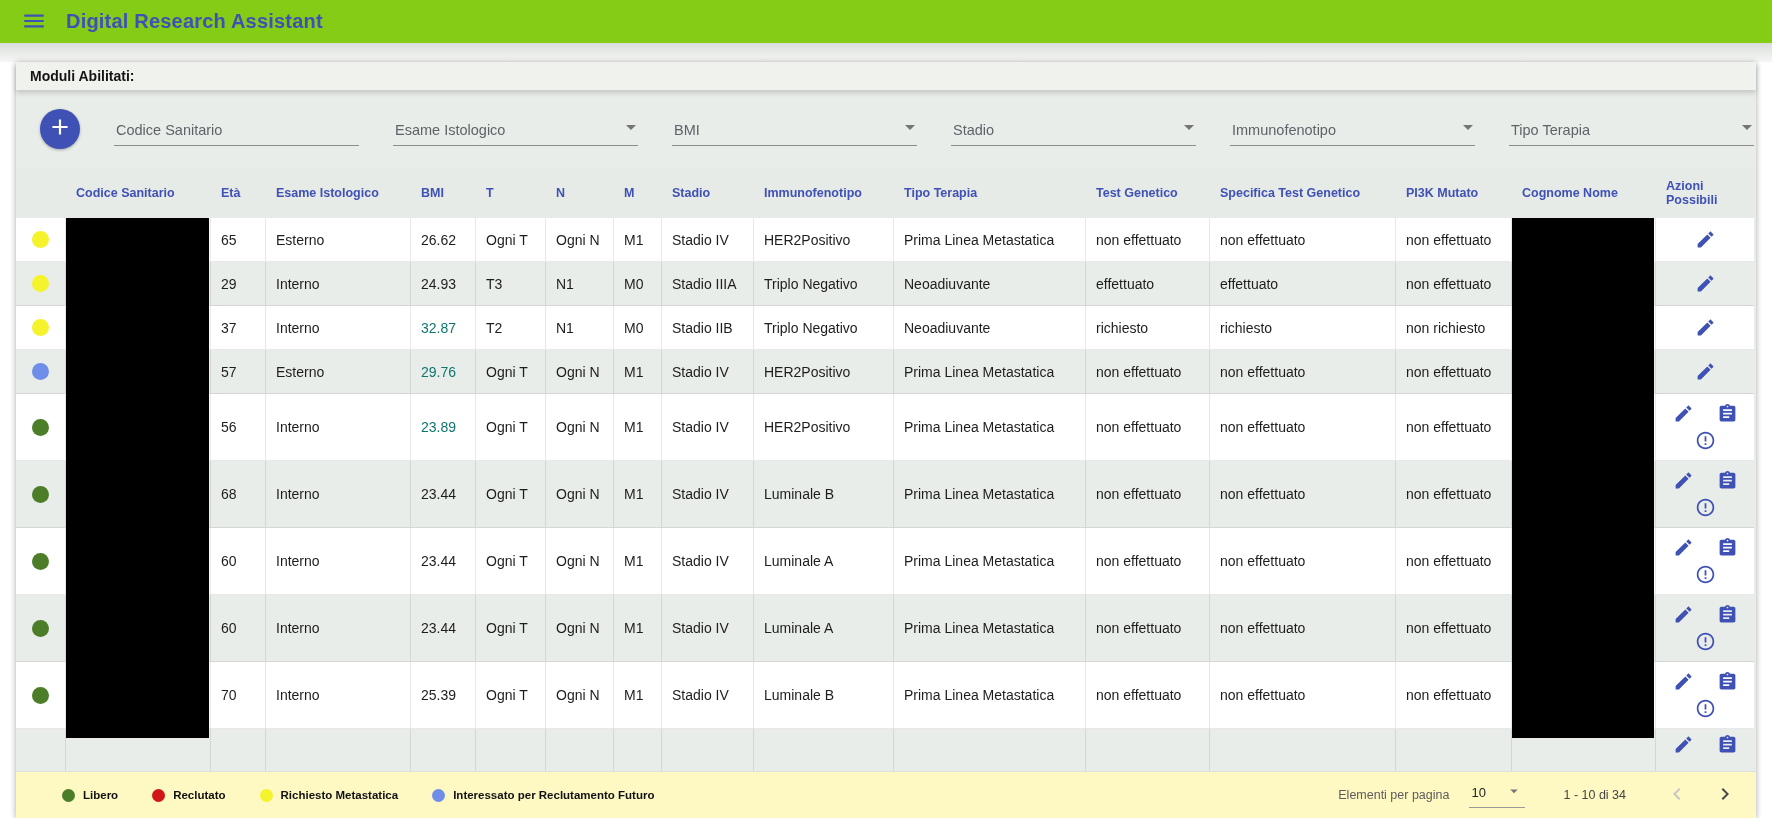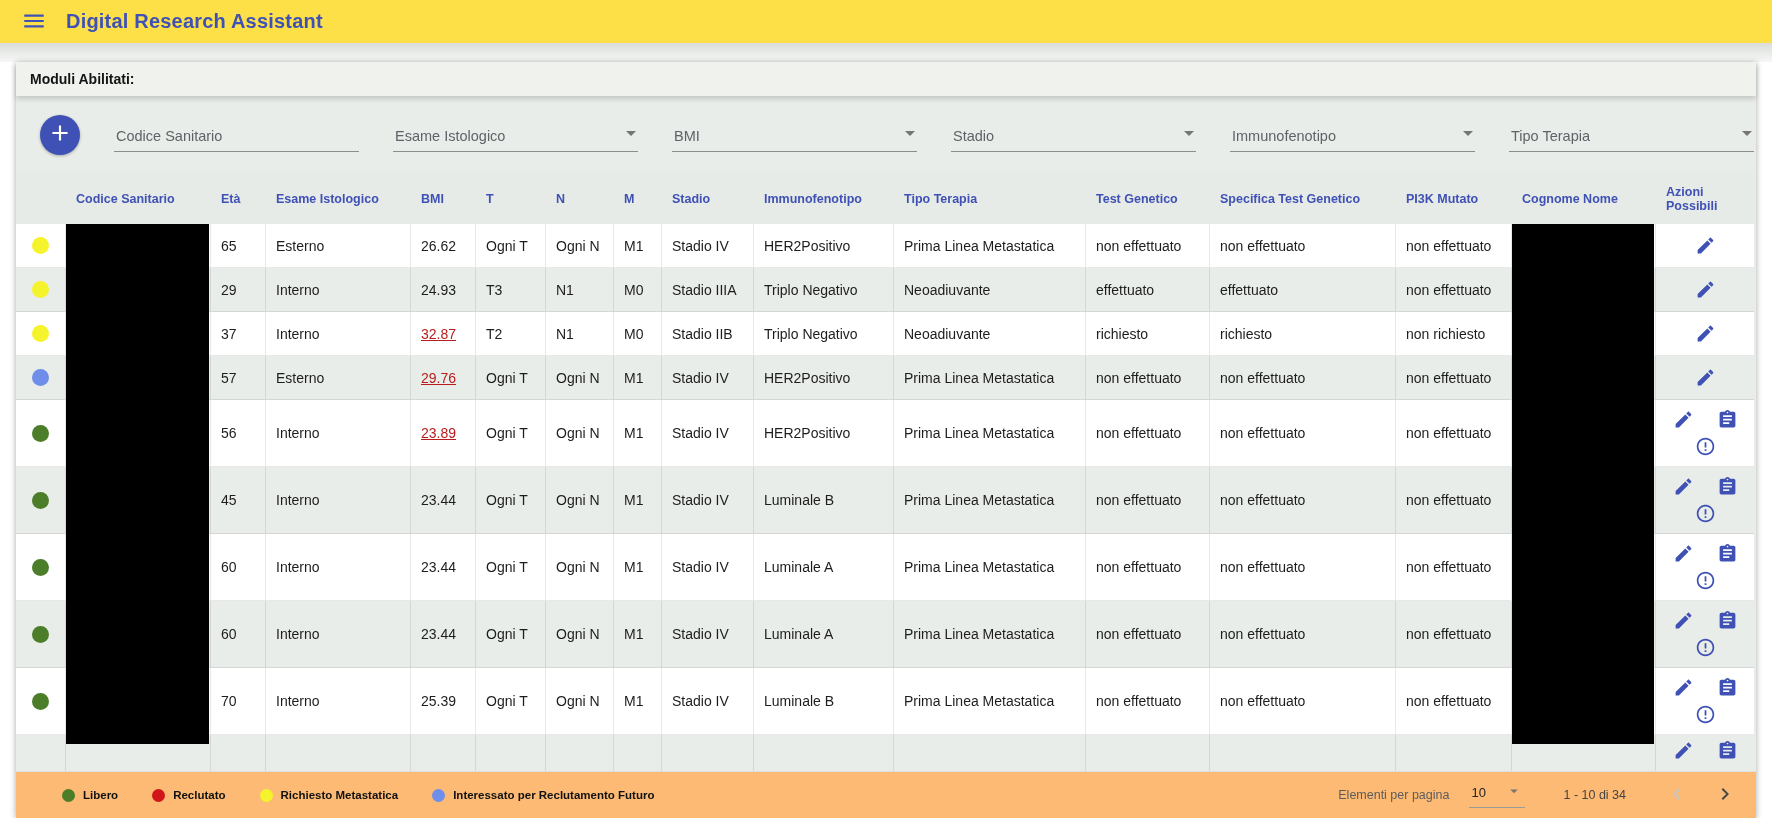--- a/index.html
+++ b/index.html
@@ -1,30 +1,30 @@
 <!DOCTYPE html>
 <html><head>
 <meta charset="utf-8">
 <style>
   * { box-sizing: border-box; }
   html,body { margin:0; padding:0; width:1772px; height:818px; overflow:hidden;
     font-family:"Liberation Sans","DejaVu Sans",sans-serif; background:#ffffff; }
 
   
-  .appbar { height:43px; background:#fde047; display:flex; align-items:center; padding-left:20px; gap:18px; }
+  .appbar { height:43px; background:#84cc16; display:flex; align-items:center; padding-left:20px; gap:18px; }
   .menu-btn { background:none; border:none; padding:0; width:28px; height:28px; cursor:pointer; }
   .menu-btn svg { width:26px; height:26px; fill:#3f51b5; }
   .app-title { color:#3f51b5; font-size:20px; font-weight:700; letter-spacing:.2px; }
   .band { height:19px; background:linear-gradient(180deg,#d9dcd9 0%,#eef0ee 70%,#f5f6f5 100%); }
 
   
   .card { position:absolute; left:16px; right:16px; top:62px; bottom:0;
     background:#e9ede9; box-shadow:0 1px 6px rgba(0,0,0,.35); display:flex; flex-direction:column; }
 
-  .modules-bar { height:34px; flex:none; background:#f0f2ee; box-shadow:0 3px 5px rgba(0,0,0,.16);
+  .modules-bar { height:28px; flex:none; background:#f0f2ee; box-shadow:0 3px 5px rgba(0,0,0,.16);
     display:flex; align-items:center; padding:0 14px; gap:10px; position:relative; z-index:4; }
   .modules-label { font-size:14px; font-weight:700; color:#141414; margin-right:2px; }
   .tab { border:none; background:transparent; color:#3f51b5; font-weight:700; font-size:13.5px;
     height:34px; padding:0 22px; border-radius:3px; cursor:pointer; font-family:inherit; }
   .tab.active { background:#c5c8cc; }
 
   
   .filter-row { height:77px; flex:none; display:flex; align-items:center; padding:0 24px; gap:34px; }
   .add-btn { width:40px; height:40px; flex:none; border-radius:50%; background:#3f51b5; border:none;
     display:flex; align-items:center; justify-content:center; cursor:pointer; box-shadow:0 1px 3px rgba(0,0,0,.3); }
@@ -43,31 +43,31 @@
     text-align:left; padding:0 4px 0 10px; vertical-align:middle; }
   tbody td { font-size:14px; color:#1d1d1d; padding:0 4px 0 10px; vertical-align:middle;
     border-right:1px solid rgba(0,0,0,.09); border-bottom:1px solid rgba(0,0,0,.09); }
   tbody td:last-child { border-right:none; }
   tr.white td { background:#ffffff; }
   tr.stripe td { background:#e9ede9; }
   tr.short td { height:44px; }
   tr.tall td { height:67px; }
   td.dot-cell { padding:0; text-align:center; }
   .dot { width:17px; height:17px; border-radius:50%; display:inline-block; vertical-align:middle; }
-  td.alert { color:#b91c1c;text-decoration:underline; }
+  td.alert { color:#0f766e; }
   td.actions-cell { padding:2px 4px; }
   .actions-inner { display:flex; flex-direction:column; align-items:center; justify-content:center; gap:5px; height:100%; }
   tr.partial .actions-inner { justify-content:flex-start; padding-top:3px; }
   .action-pair { display:flex; gap:22px; align-items:center; justify-content:center; }
   .icon-btn { background:none; border:none; padding:0; width:22px; height:22px; cursor:pointer; }
   .icon-btn svg { width:21px; height:21px; fill:#3f51b5; }
   .redaction { position:absolute; background:#000; z-index:5; }
 
   
-  .footer { height:47px; flex:none; background:#fdba74; border-top:1px solid #e0e0e0;
+  .footer { height:47px; flex:none; background:#fef9c3; border-top:1px solid #e0e0e0;
     display:flex; align-items:center; justify-content:space-between; padding:0 18px 0 46px; position:relative; z-index:6; }
   .legend { display:flex; align-items:center; gap:34px; }
   .legend-item { display:flex; align-items:center; gap:8px; font-size:11.5px; font-weight:700; color:#111; }
   .legend-dot { width:13px; height:13px; border-radius:50%; flex:none; }
   .pager { display:flex; align-items:center; gap:38px; }
   .pp-label { font-size:12.5px; color:#5c5c5c; }
   .pp-group { display:flex; align-items:center; gap:20px; }
   .pp-select { display:flex; align-items:center; justify-content:space-between; width:56px;
     border-bottom:1px solid #9a9a9a; padding:0 2px 4px 2px; font-size:13px; color:#222; cursor:pointer; }
   .pp-select svg { width:18px; height:18px; fill:#757575; }
@@ -303,21 +303,21 @@
                 </div>
                 <button class="icon-btn"><span><svg viewBox="0 0 24 24">
                       <path d="M11 15h2v2h-2zm0-8h2v6h-2zm.99-5C6.47 2 2 6.48 2 12s4.47 10 9.99 10C17.52 22 22 17.52 22 12S17.52 2 11.99 2zm.01 18c-4.42 0-8-3.58-8-8s3.58-8 8-8 8 3.58 8 8-3.58 8-8 8z"></path>
                     </svg></span></button>
               </div>
             </td>
           </tr>
           <tr class="stripe tall">
             <td class="dot-cell"><span class="dot" style="background:#4c7d28"></span></td>
             <td></td>
-            <td>45</td>
+            <td>68</td>
             <td>Interno</td>
             <td>23.44</td>
             <td>Ogni T</td>
             <td>Ogni N</td>
             <td>M1</td>
             <td>Stadio IV</td>
             <td>Luminale B</td>
             <td>Prima Linea Metastatica</td>
             <td>non effettuato</td>
             <td>non effettuato</td>

